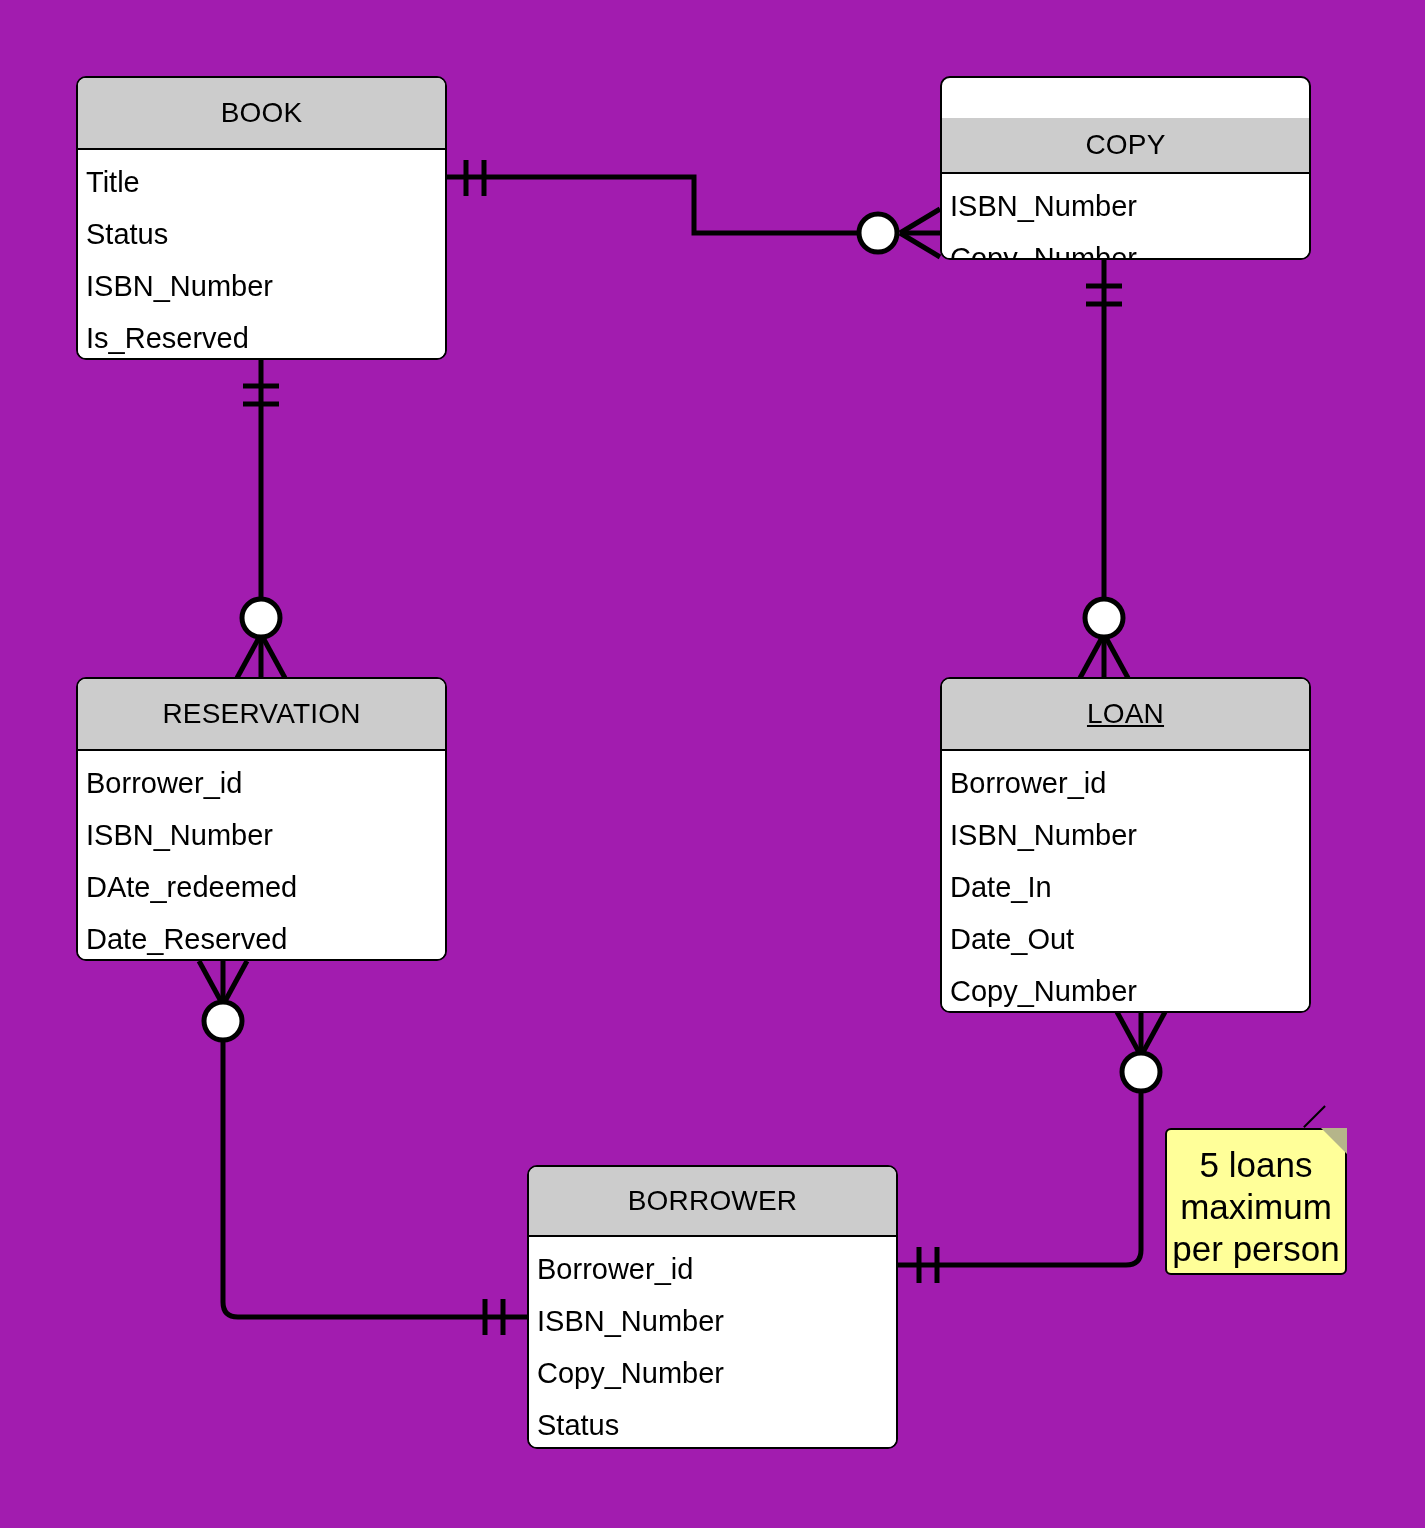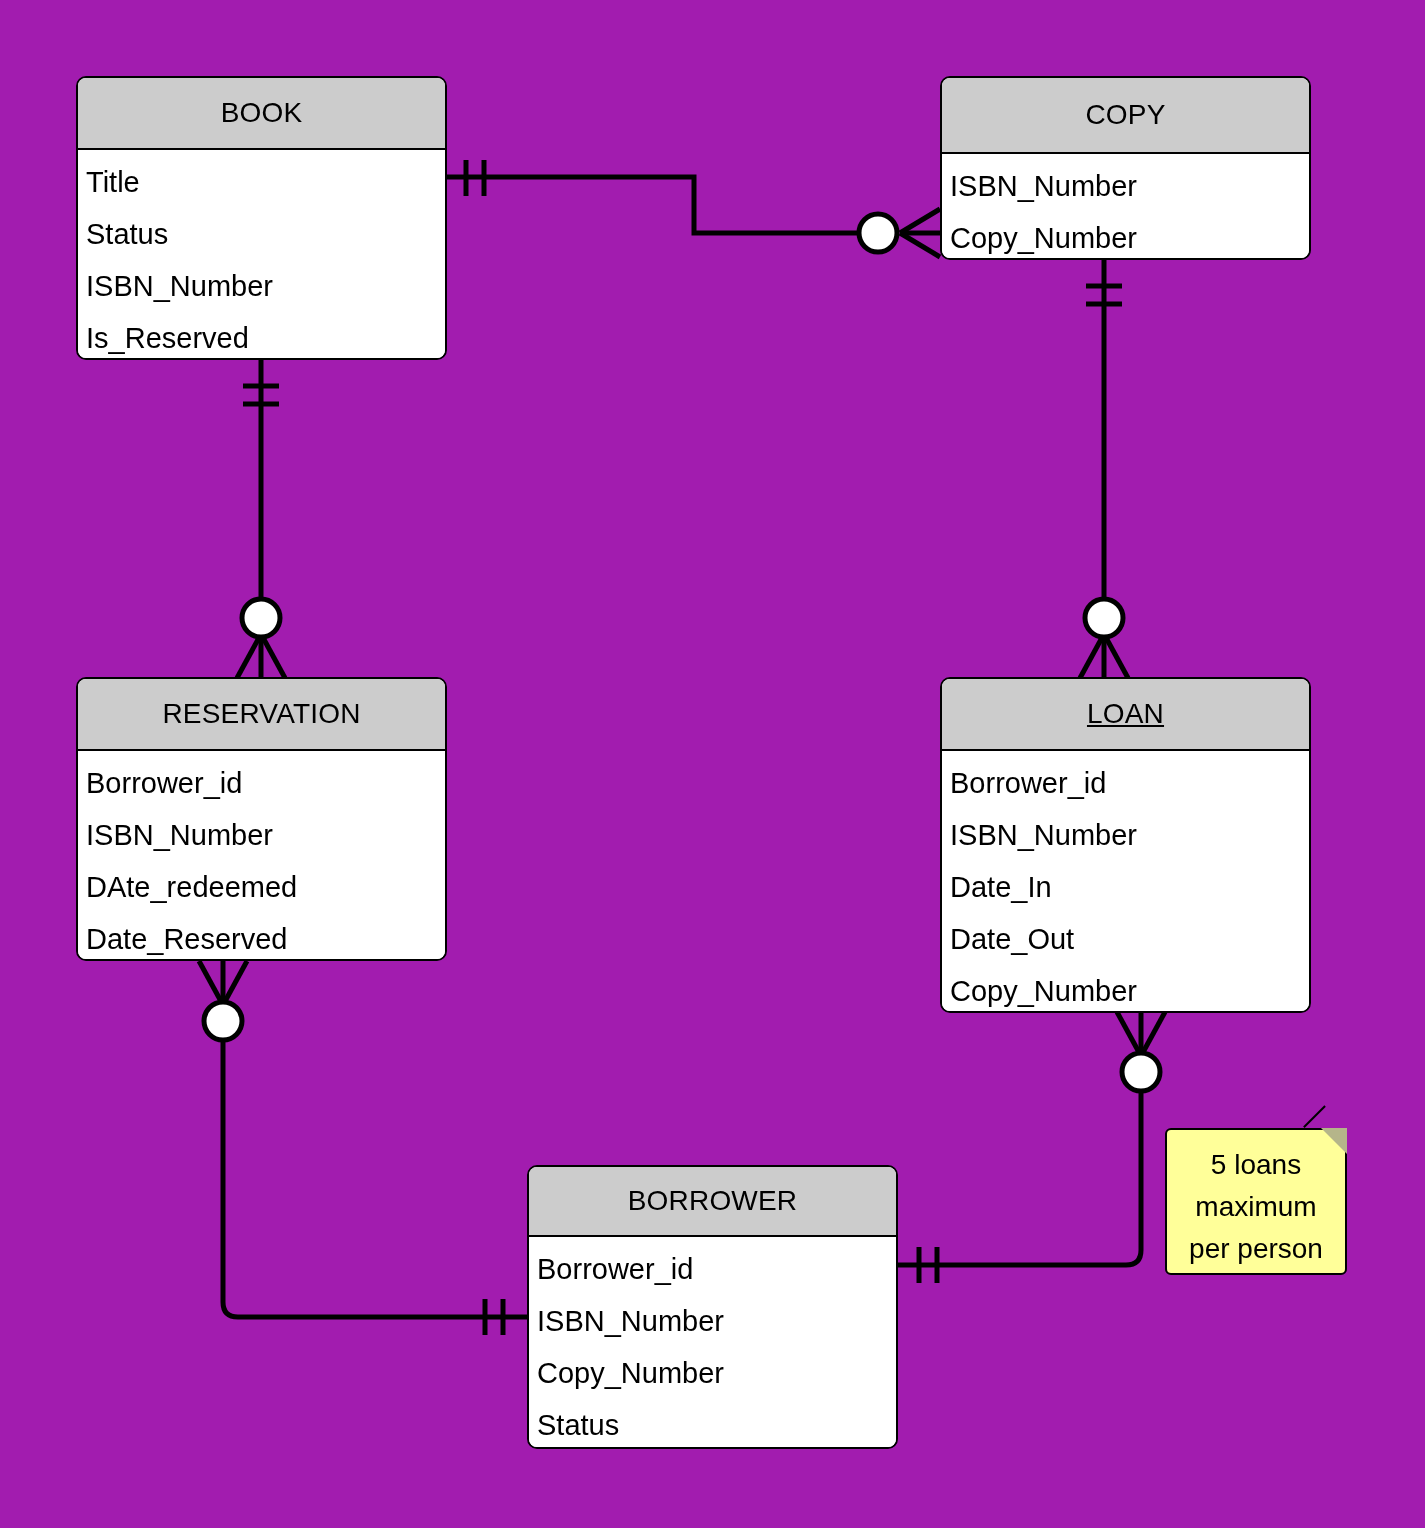--- a/index.html
+++ b/index.html
@@ -57,21 +57,21 @@
     height: 52px;
   }
   .note {
     position: absolute;
     box-sizing: border-box;
     background: #ffff99;
     border: 2px solid #000000;
     border-radius: 6px;
     z-index: 6;
     color: #000000;
-    font-size: 28px;
+    font-size: 35px;
     line-height: 42px;
     text-align: center;
     padding-top: 14px;
   }
   .note-fold {
     position: absolute;
     right: -2px;
     top: -2px;
     width: 0;
     height: 0;
@@ -150,21 +150,21 @@
     </div>
     <div class="entity-body">
       <div class="attr">Title</div>
       <div class="attr">Status</div>
       <div class="attr">ISBN_Number</div>
       <div class="attr">Is_Reserved</div>
     </div>
   </div>
 
   <div class="entity" style="left:940px; top:76px; width:371px; height:184px;">
-    <div class="entity-header" style="height:76px;">
+    <div class="entity-header" style="height:56px;margin-top:40px;">
       <span>COPY</span>
     </div>
     <div class="entity-body">
       <div class="attr">ISBN_Number</div>
       <div class="attr">Copy_Number</div>
     </div>
   </div>
 
   <div class="entity" style="left:76px; top:677px; width:371px; height:284px;">
     <div class="entity-header" style="height:72px;">

